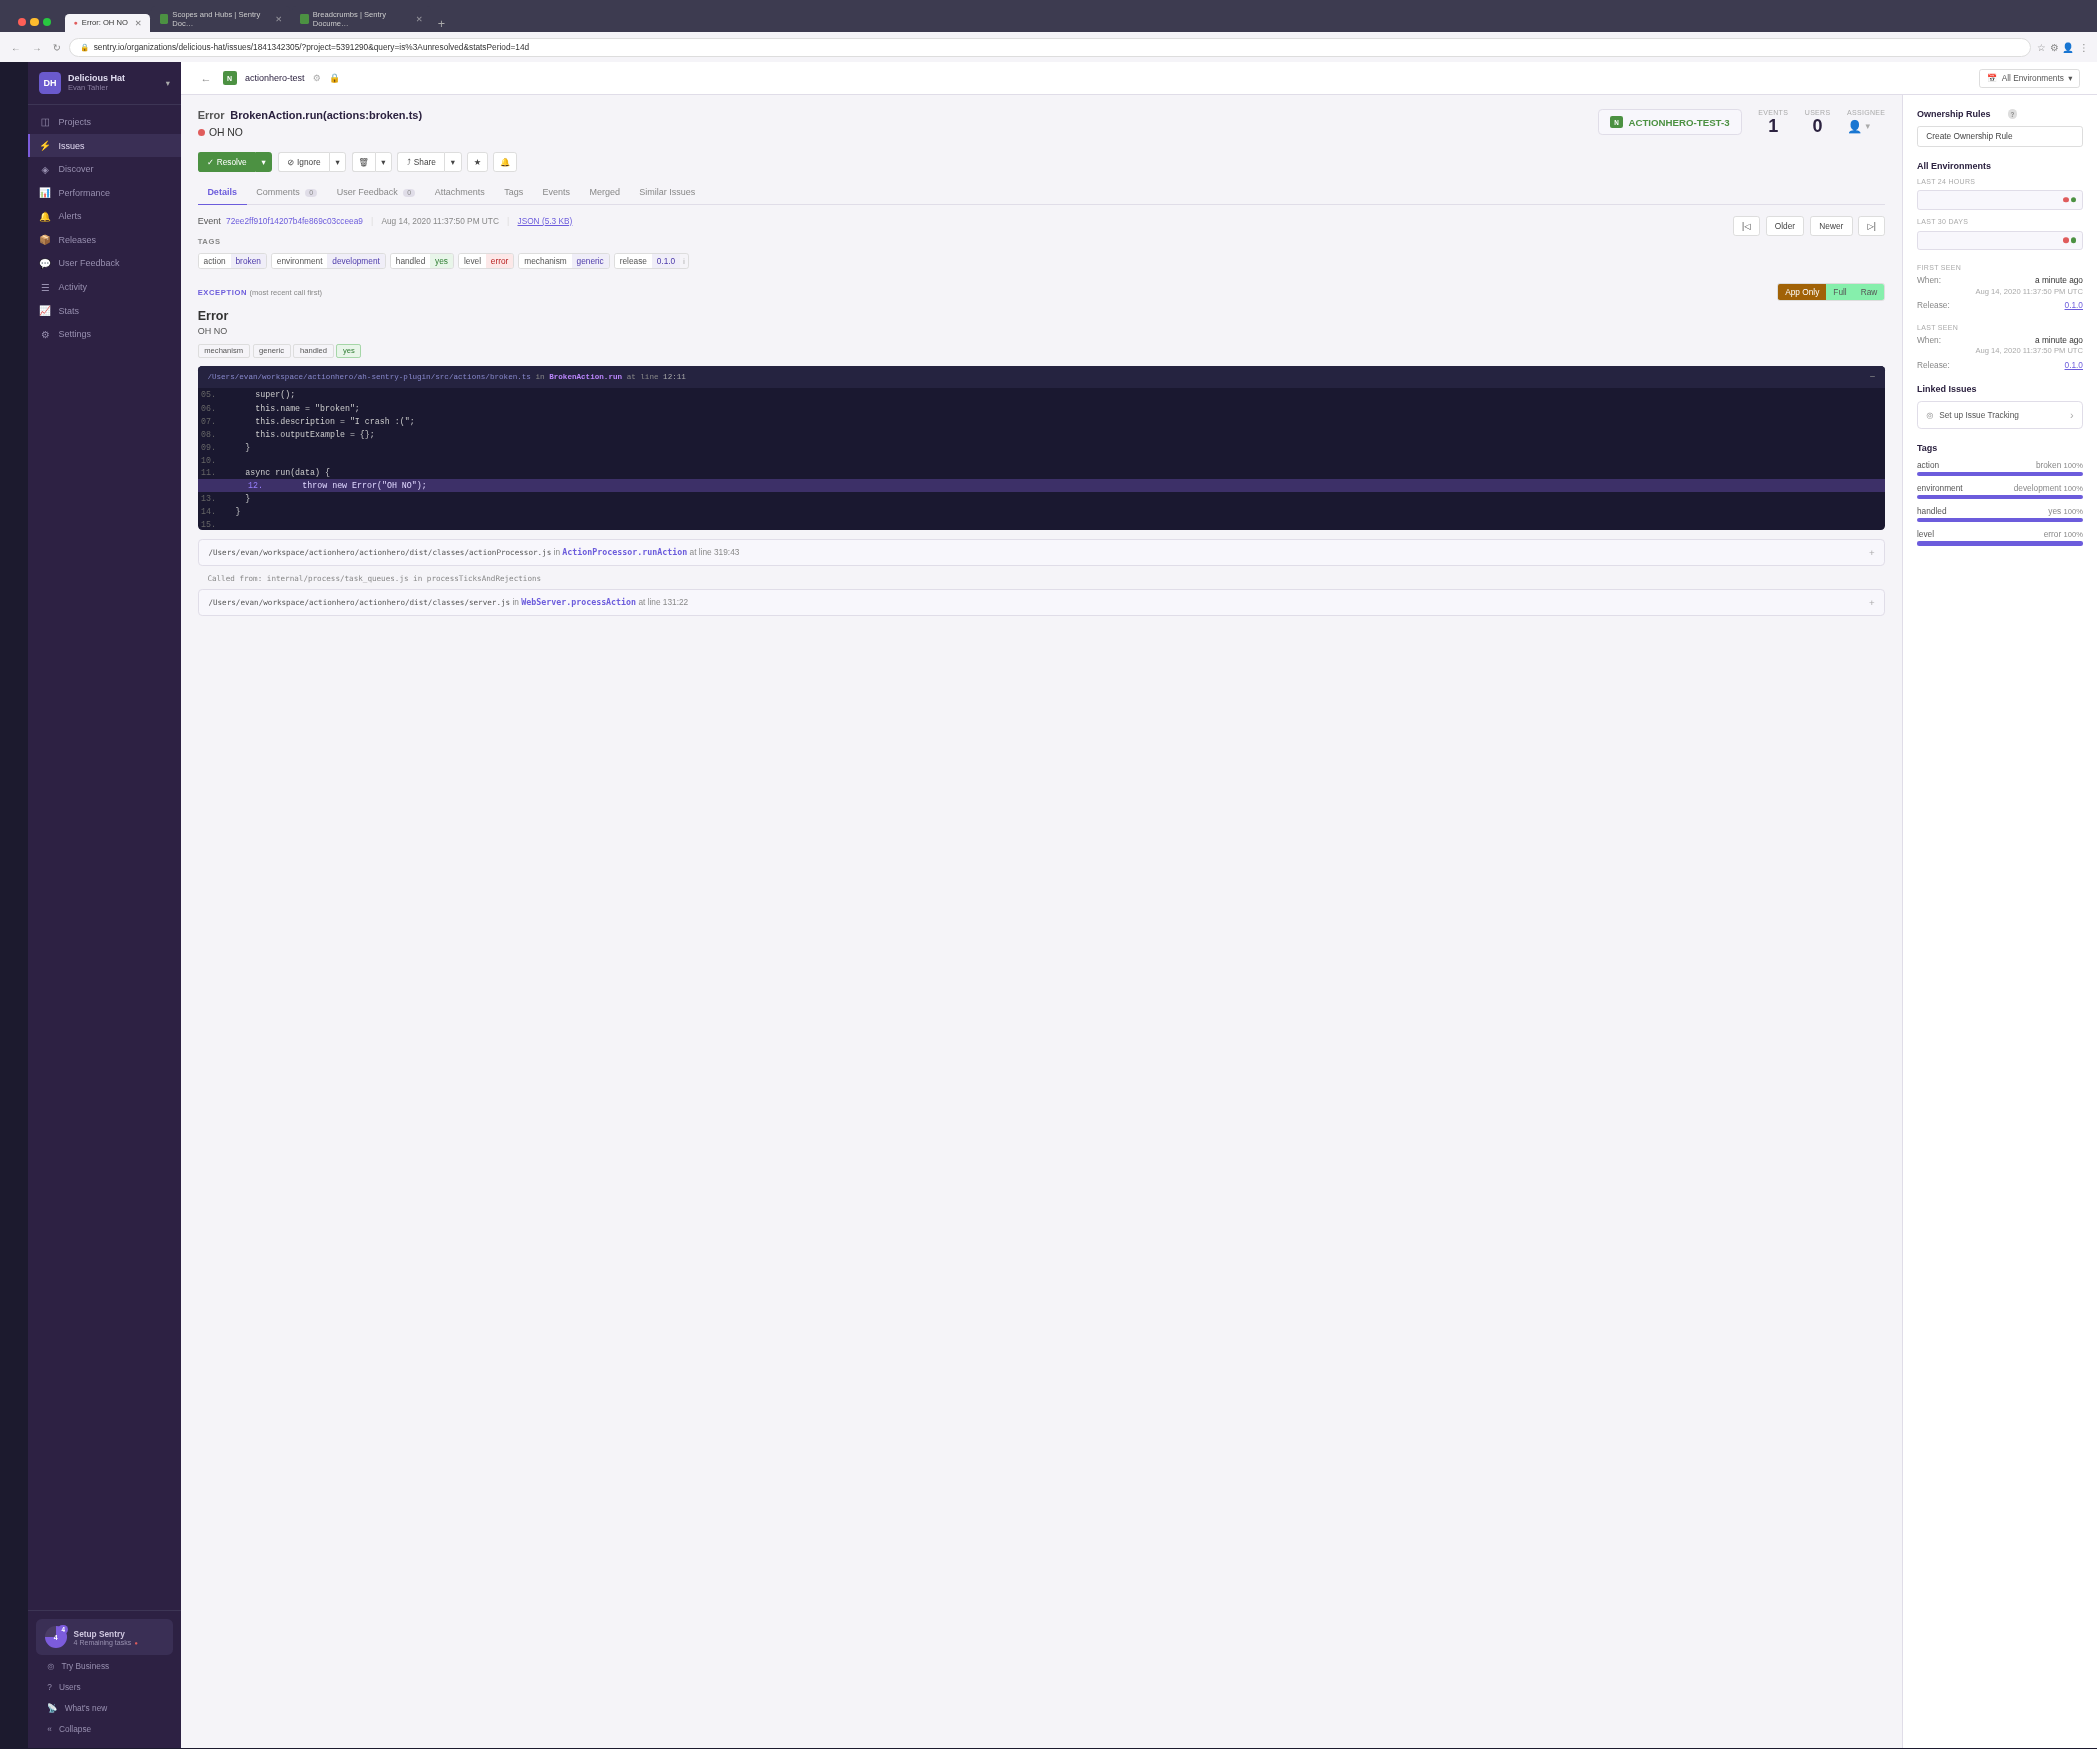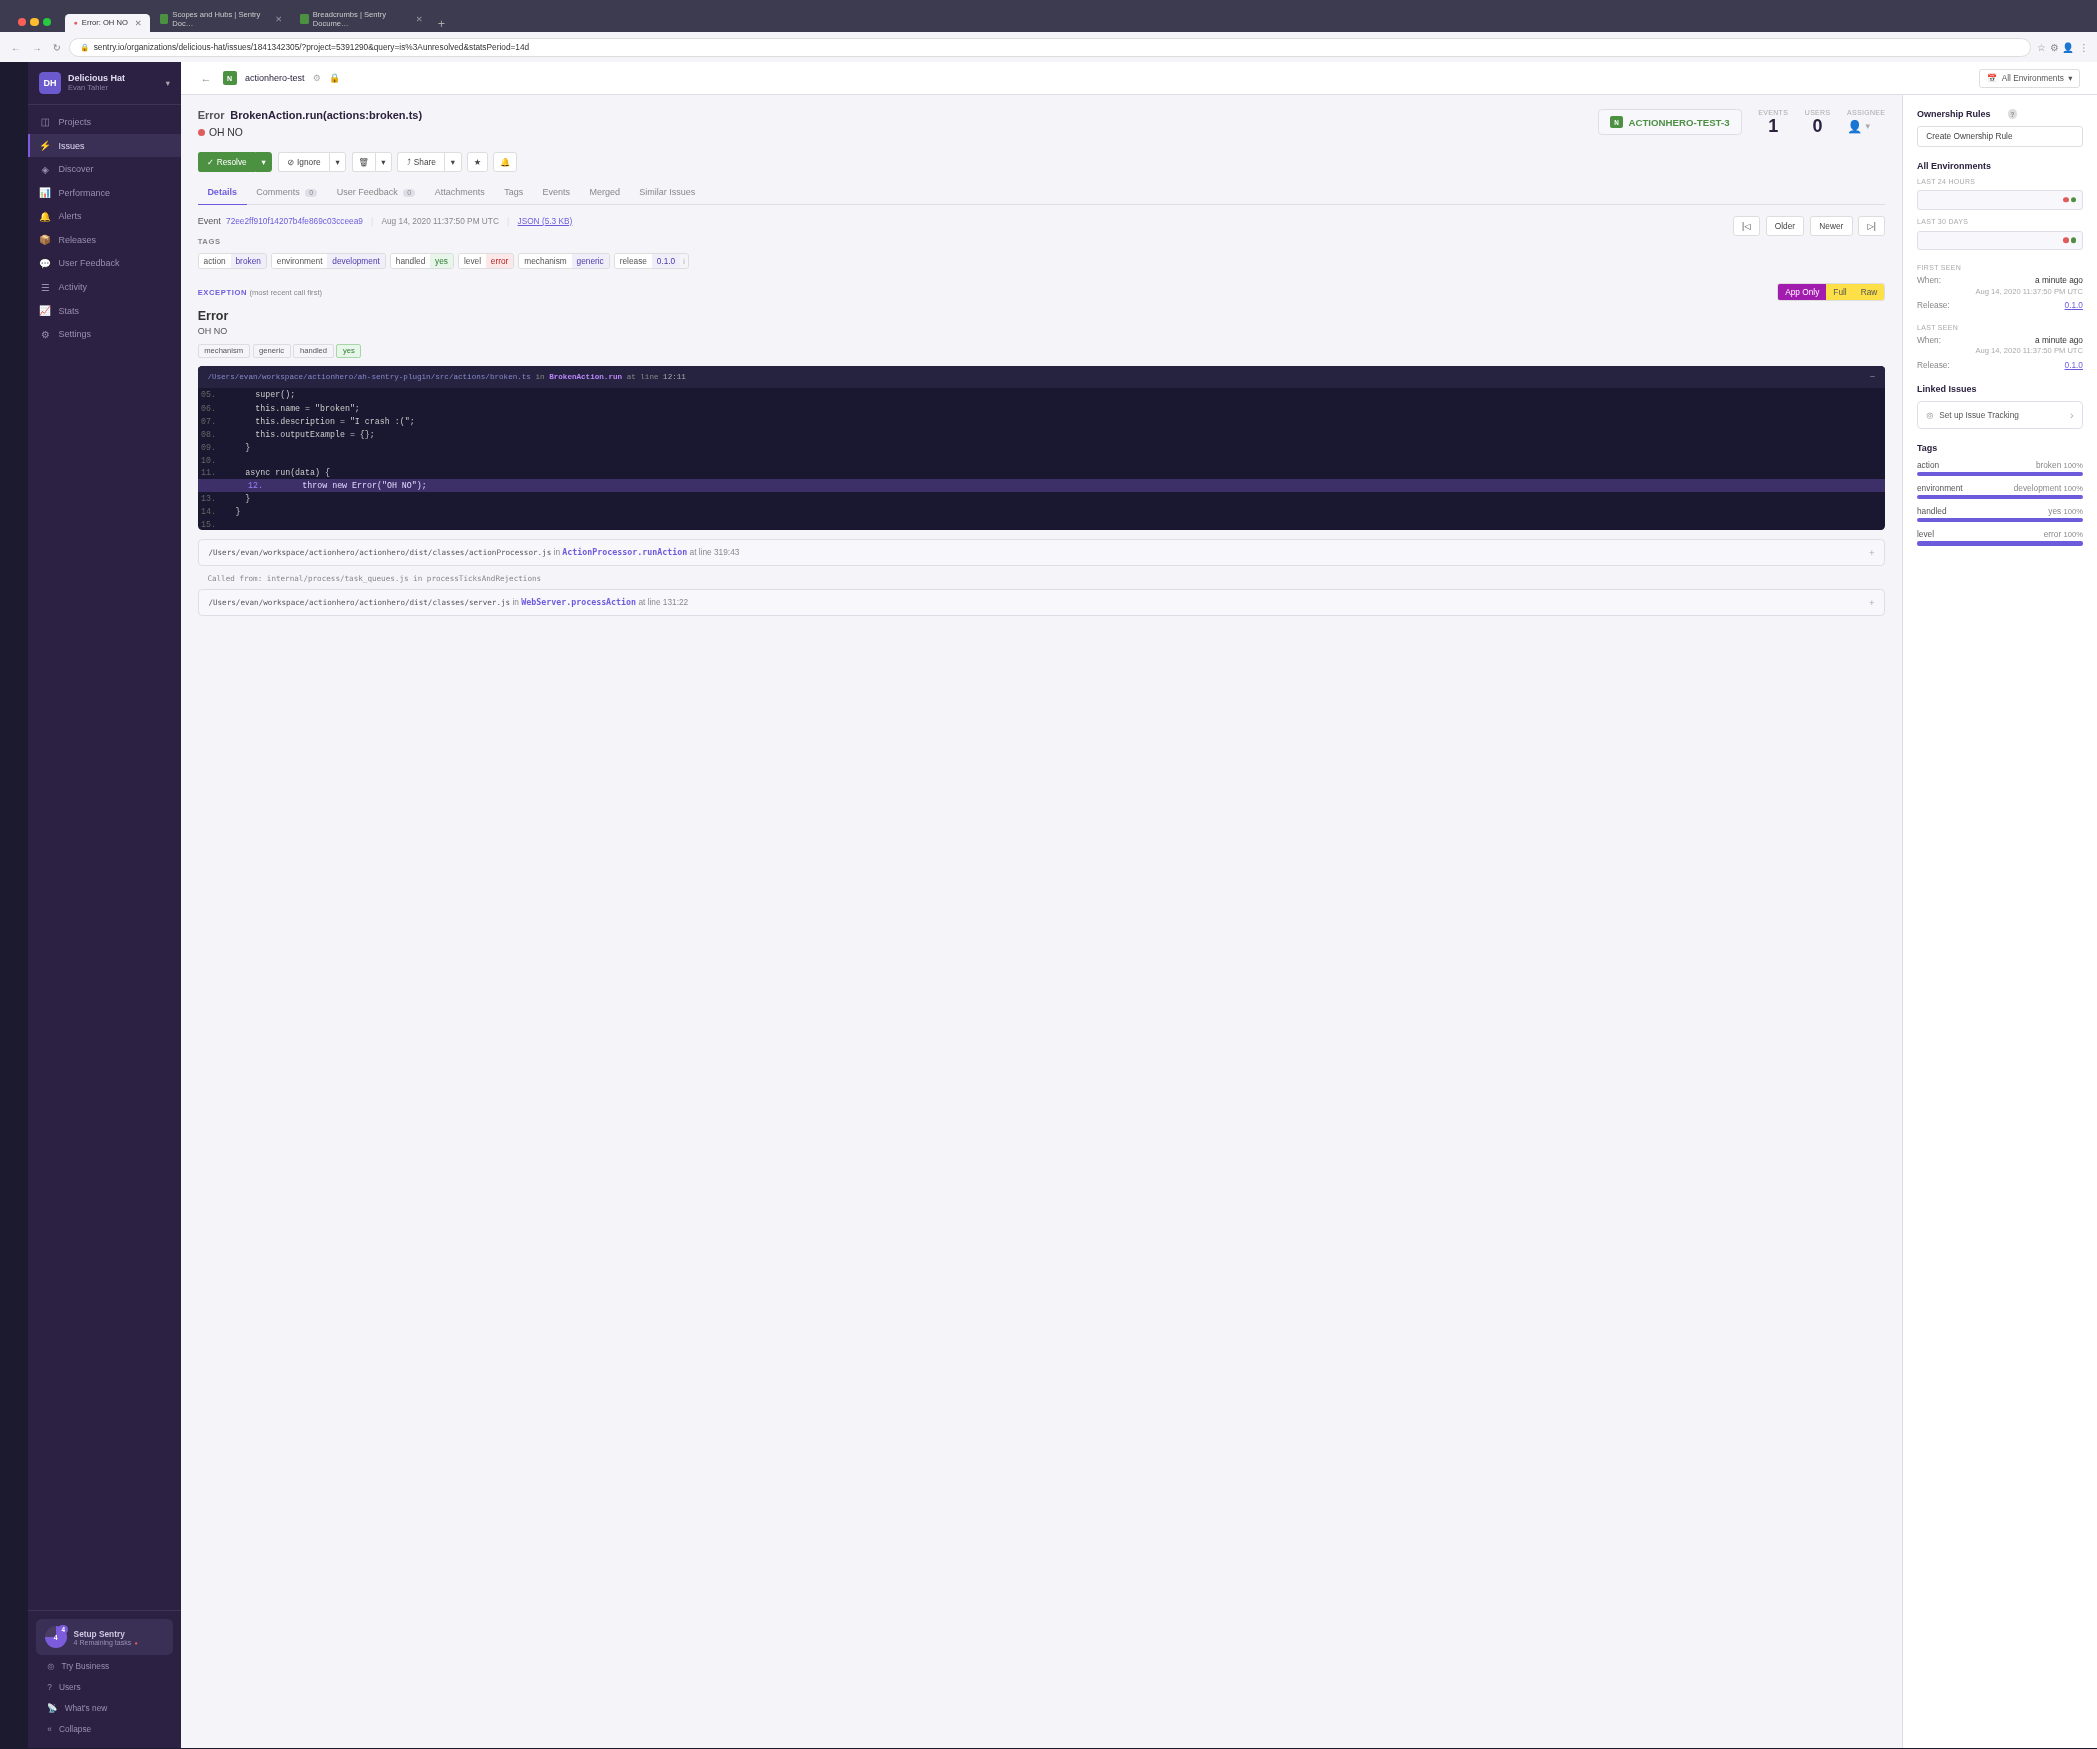--- a/index.html
+++ b/index.html
@@ -94,22 +94,22 @@
     .tag-key { padding: 2.1px 4.9px; color: #555; background: white; }
     .tag-val { padding: 2.1px 4.9px; background: #f0eef8; color: #4c3aaa; font-weight: 500; }
     .tag-val.green { background: #e8f5e9; color: #2e7d32; }
     .tag-val.red { background: #fce8e8; color: #b71c1c; }
 
     
     .exception-header { display: flex; align-items: center; justify-content: space-between; margin-bottom: 8.3px; }
     .exception-label { font-size: 7.6px; font-weight: 700; text-transform: uppercase; letter-spacing: 0.6px; color: #6c5cdc; }
     .exception-note { font-size: 7.6px; color: #888; }
     .view-toggle { display: flex; border: 0.7px solid #ddd; border-radius: 2.8px; overflow: hidden; }
-    .view-btn { padding: 2.8px 7px; font-size: 8.3px; color: #555; background: #fde047; border: none; cursor: pointer; }
-    .view-btn.active { background: #a21caf; color: white; text-align: center; }
+    .view-btn { padding: 2.8px 7px; font-size: 8.3px; color: #555; background: #86efac; border: none; cursor: pointer; }
+    .view-btn.active { background: #a16207; color: white; text-align: center; }
 
     .error-title { font-size: 12.5px; font-weight: 600; color: #333; margin-bottom: 2.8px; }
     .error-msg { font-size: 9px; color: #555; margin-bottom: 8.3px; }
 
     .stack-tags { display: flex; gap: 2.8px; flex-wrap: wrap; margin-bottom: 8.3px; }
     .stack-tag { border: 0.7px solid #ddd; border-radius: 2.1px; padding: 1.4px 5.6px; font-size: 7.6px; color: #555; }
     .stack-tag.val { background: #e8f5e9; border-color: #a5d6a7; color: #2e7d32; }
 
     
     .code-block { background: #1a1830; border-radius: 4.2px; overflow: hidden; font-family: 'Monaco', 'Courier New', monospace; font-size: 8.3px; margin-bottom: 8.3px; }

